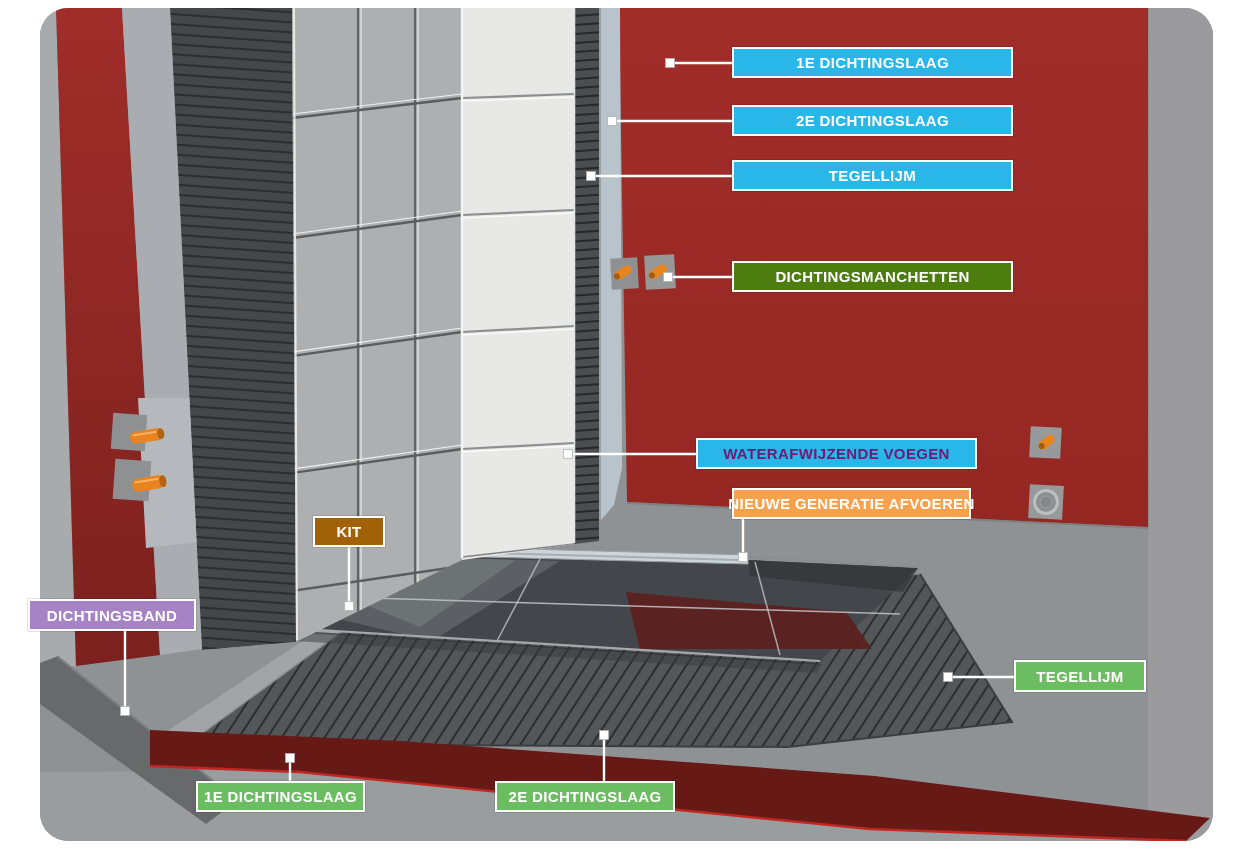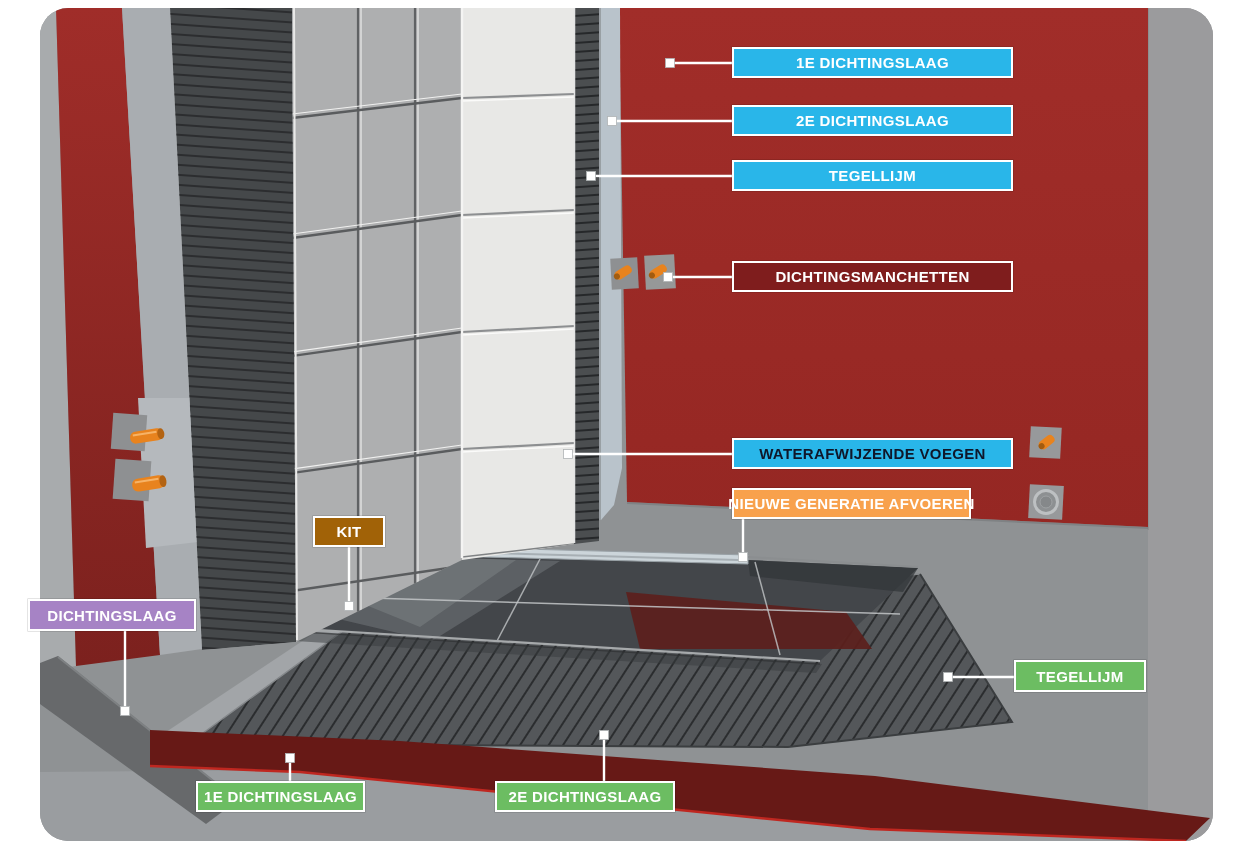--- a/index.html
+++ b/index.html
@@ -223,22 +223,22 @@
         <rect x="285.5" y="753.5" width="9" height="9" fill="#ffffff" stroke="#b0b3b5" stroke-width=".8"></rect>
         <line x1="604" y1="781" x2="604" y2="735" stroke="#ffffff" stroke-width="2.4"></line>
         <rect x="599.5" y="730.5" width="9" height="9" fill="#ffffff" stroke="#b0b3b5" stroke-width=".8"></rect>
       </g>
 </svg>
 
 <div id="labels-layer">
       <div class="callout" style="left: 732px; top: 47px; width: 281px; height: 31px; background: rgb(41, 182, 233); color: rgb(255, 255, 255); border-color: rgb(255, 255, 255);">1E DICHTINGSLAAG</div>
       <div class="callout" style="left: 732px; top: 105px; width: 281px; height: 31px; background: rgb(41, 182, 233); color: rgb(255, 255, 255); border-color: rgb(255, 255, 255);">2E DICHTINGSLAAG</div>
       <div class="callout" style="left: 732px; top: 160px; width: 281px; height: 31px; background: rgb(41, 182, 233); color: rgb(255, 255, 255); border-color: rgb(255, 255, 255);">TEGELLIJM</div>
-      <div class="callout" style="left: 732px; top: 261px; width: 281px; height: 31px; background: #7f1d1d; color: rgb(255, 255, 255); border-color: rgb(255, 255, 255);">DICHTINGSMANCHETTEN</div>
-      <div class="callout" style="left: 732px; top: 438px; width: 281px; height: 31px; background: rgb(41, 182, 233); color: #0f172a; border-color: rgb(255, 255, 255);">WATERAFWIJZENDE VOEGEN</div>
+      <div class="callout" style="left: 732px; top: 261px; width: 281px; height: 31px; background: #4d7c0f; color: rgb(255, 255, 255); border-color: rgb(255, 255, 255);">DICHTINGSMANCHETTEN</div>
+      <div class="callout" style="left: 696px; top: 438px; width: 281px; height: 31px; background: rgb(41, 182, 233); color: #701a75; border-color: rgb(255, 255, 255);">WATERAFWIJZENDE VOEGEN</div>
       <div class="callout" style="left: 732px; top: 488px; width: 239px; height: 31px; background: rgb(248, 161, 76); color: rgb(255, 255, 255); border-color: rgb(255, 255, 255);">NIEUWE GENERATIE AFVOEREN</div>
       <div class="callout" style="left: 313px; top: 516px; width: 72px; height: 31px; background: #a16207; color: rgb(255, 255, 255); border-color: rgb(255, 255, 255);">KIT</div>
-      <div class="callout" style="left: 28px; top: 599px; width: 168px; height: 32px; background: rgb(166, 131, 197); color: rgb(255, 255, 255); border-color: rgb(255, 255, 255);">DICHTINGSLAAG</div>
+      <div class="callout" style="left: 28px; top: 599px; width: 168px; height: 32px; background: rgb(166, 131, 197); color: rgb(255, 255, 255); border-color: rgb(255, 255, 255);">DICHTINGSBAND</div>
       <div class="callout" style="left: 1014px; top: 660px; width: 132px; height: 32px; background: rgb(108, 189, 98); color: rgb(255, 255, 255); border-color: rgb(255, 255, 255);">TEGELLIJM</div>
       <div class="callout" style="left: 196px; top: 781px; width: 169px; height: 31px; background: rgb(108, 189, 98); color: rgb(255, 255, 255); border-color: rgb(255, 255, 255);">1E DICHTINGSLAAG</div>
       <div class="callout" style="left: 495px; top: 781px; width: 180px; height: 31px; background: rgb(108, 189, 98); color: rgb(255, 255, 255); border-color: rgb(255, 255, 255);">2E DICHTINGSLAAG</div>
     </div>
 </div>
 
 </body></html>

